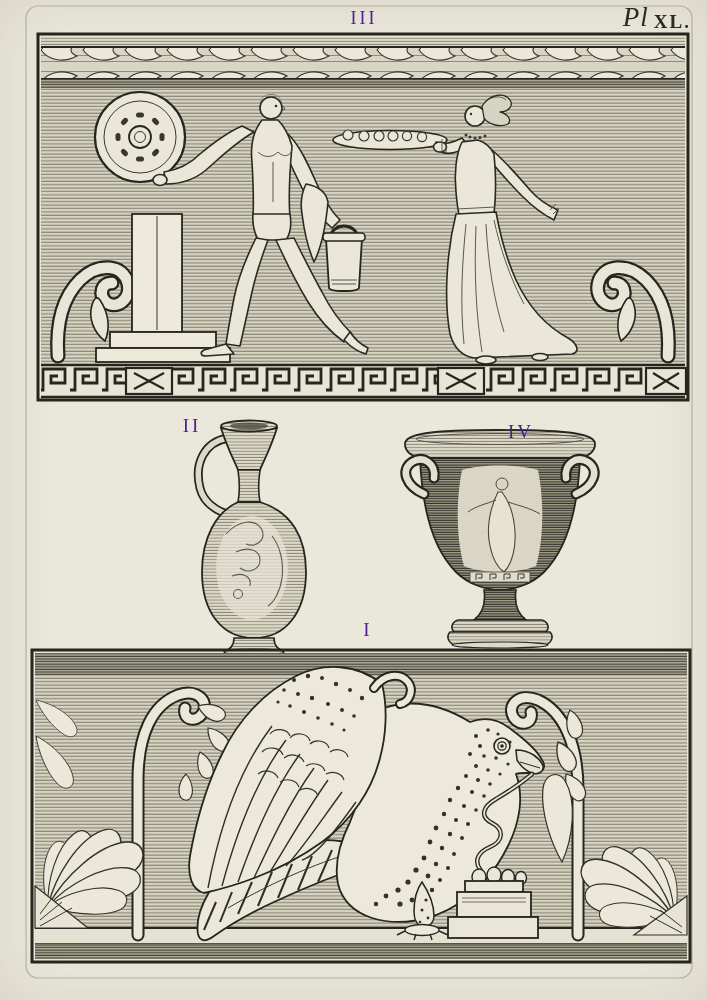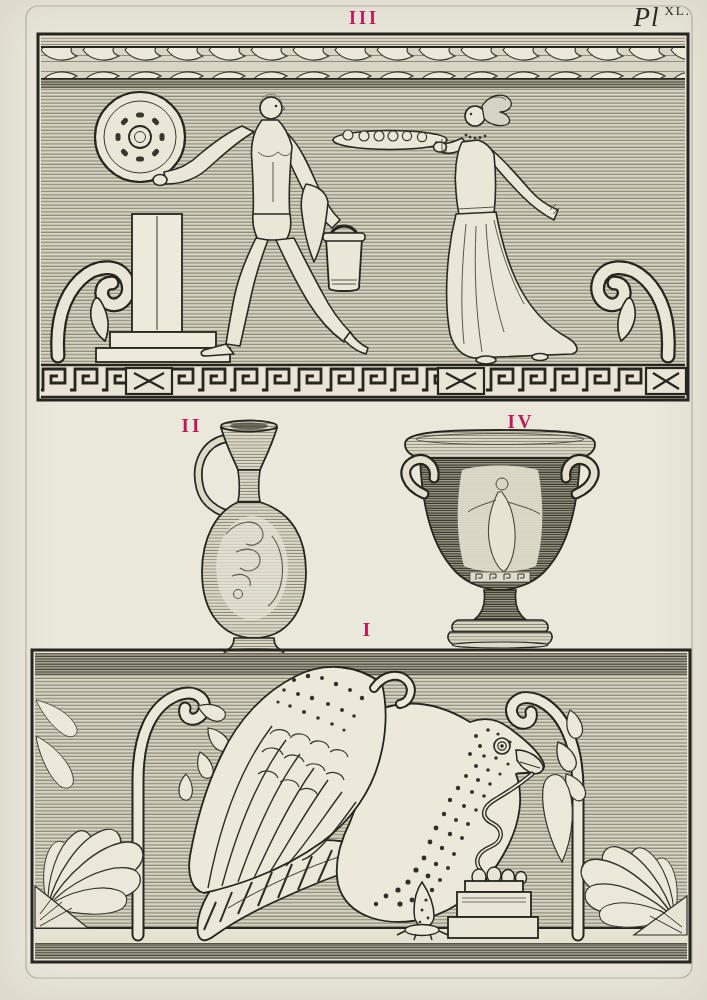--- a/index.html
+++ b/index.html
@@ -7,33 +7,33 @@
     position:relative;width:707px;height:1000px;
     background:var(--color-paper,#eae7db);
     font-family:"Liberation Serif","DejaVu Serif",serif;
     color:var(--color-ink,#2b2a22);
     overflow:hidden;
     box-shadow:inset 0 0 60px rgba(90,85,60,.12);
   }
   .art{position:absolute;left:0;top:0;}
   .lbl{
     position:absolute;transform:translateX(-50%);
-    font-size:19px;letter-spacing:3px;color:#be185d;
-    font-variant:small-caps;font-weight:700;line-height:1;
+    font-size:19px;letter-spacing:3px;color:#4c1d95;
+    font-variant:small-caps;font-weight:400;line-height:1;
   }
   .lbl-iii{left:364px;top:9px;font-size:18px;}
   .lbl-ii{left:192px;top:416px;}
-  .lbl-iv{left:521px;top:412px;}
+  .lbl-iv{left:521px;top:422px;}
   .lbl-i{left:368px;top:620px;}
   .plate-ref{
     position:absolute;right:16px;top:4px;
-    display:flex;align-items:flex-start;gap:5px;line-height:1;
+    display:flex;align-items:flex-end;gap:5px;line-height:1;
   }
   .plate-ref .pl{font-style:italic;font-size:27px;letter-spacing:1px;}
-  .plate-ref .num{font-size:13px;letter-spacing:2px;font-variant:small-caps;}
+  .plate-ref .num{font-size:19px;letter-spacing:2px;font-variant:small-caps;font-weight:bold;}
 </style>
 </head>
 <body>
 
 <div class="page">
 
 <svg class="art" width="707" height="1000" viewBox="0 0 707 1000" xmlns="http://www.w3.org/2000/svg">
   <defs>
     <pattern id="ph" width="4" height="3.4" patternUnits="userSpaceOnUse">
       <rect width="4" height="3.4" fill="#d7d4c3"></rect>

